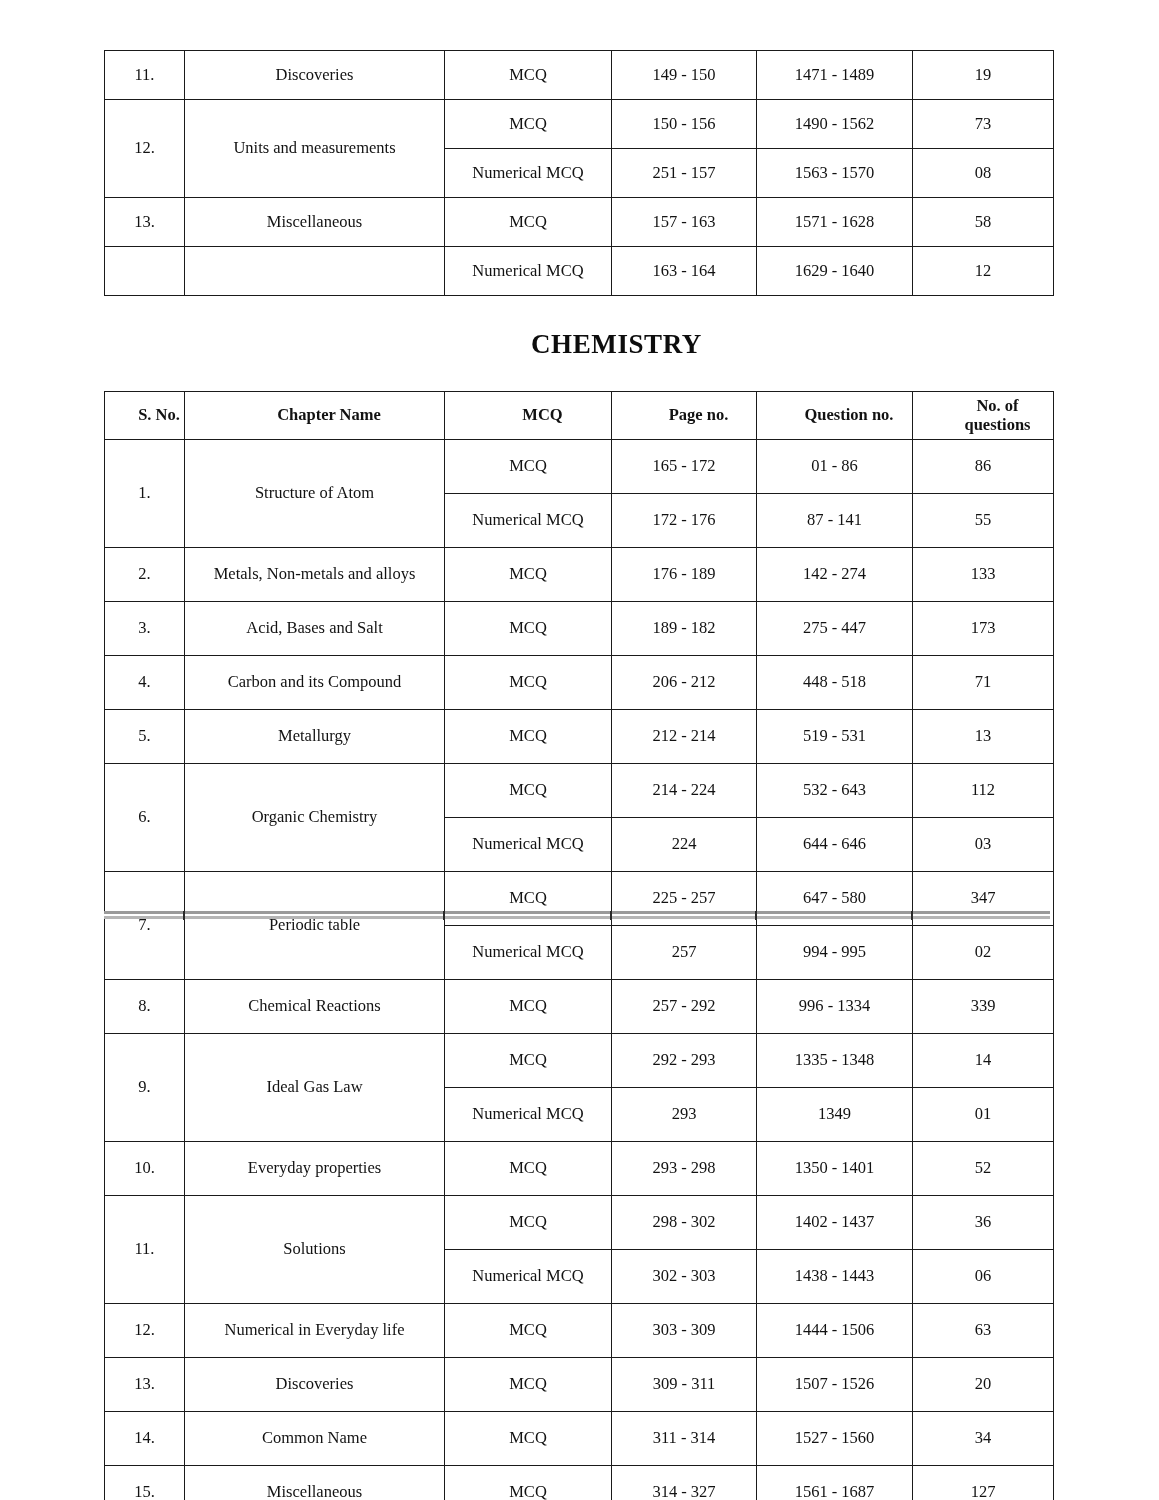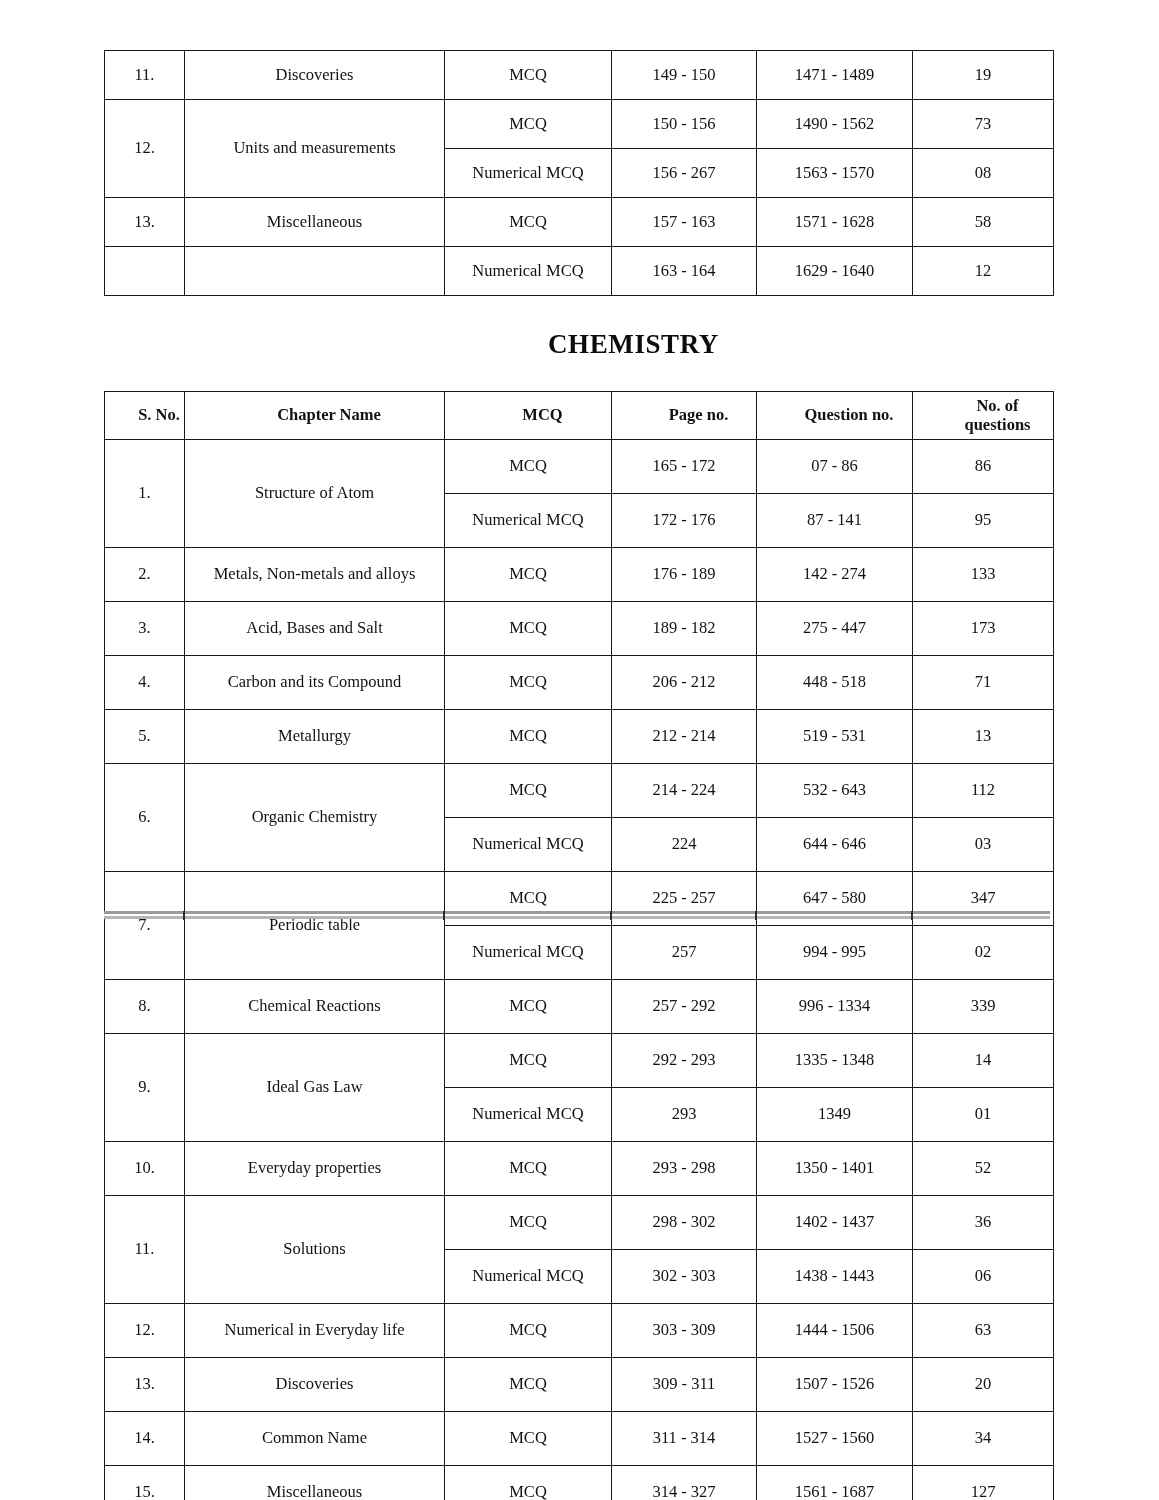--- a/index.html
+++ b/index.html
@@ -67,21 +67,21 @@
     position: absolute;
     left: 0;
     top: 329px;
     width: 1159px;
     text-align: center;
     font-size: 27px;
     font-weight: bold;
     letter-spacing: 0.6px;
     font-family: "Liberation Serif", "DejaVu Serif", serif;
   }
-  .section-title span { position: relative; left: 36px; margin-left: 36px; }
+  .section-title span { position: relative; left: 19px; margin-left: 36px; }
 
   
   #table-chemistry {
     left: 104px;
     top: 391px;
     width: 946px;
   }
   #table-chemistry th { height: 43px; padding-left: 32px; }
   #table-chemistry td { height: 49px; }
 
@@ -136,21 +136,21 @@
         <tr>
           <td class="sno" rowspan="2">12.</td>
           <td rowspan="2">Units and measurements</td>
           <td>MCQ</td>
           <td>150 - 156</td>
           <td>1490 - 1562</td>
           <td>73</td>
         </tr>
         <tr>
           <td>Numerical  MCQ</td>
-          <td>156 - 267</td>
+          <td>251 - 157</td>
           <td>1563 - 1570</td>
           <td>08</td>
         </tr>
         <tr>
           <td class="sno" rowspan="1">13.</td>
           <td rowspan="1">Miscellaneous</td>
           <td>MCQ</td>
           <td>157 - 163</td>
           <td>1571 - 1628</td>
           <td>58</td>
@@ -188,28 +188,28 @@
         <th>Question no.</th>
         <th>No. of questions</th>
       </tr>
     </thead>
     <tbody>
         <tr>
           <td class="sno" rowspan="2">1.</td>
           <td rowspan="2">Structure of Atom</td>
           <td>MCQ</td>
           <td>165 - 172</td>
-          <td>07 - 86</td>
+          <td>01 - 86</td>
           <td>86</td>
         </tr>
         <tr>
           <td>Numerical  MCQ</td>
           <td>172 -  176</td>
           <td>87 - 141</td>
-          <td>95</td>
+          <td>55</td>
         </tr>
         <tr>
           <td class="sno" rowspan="1">2.</td>
           <td rowspan="1">Metals,  Non-metals and alloys</td>
           <td>MCQ</td>
           <td>176 - 189</td>
           <td>142 - 274</td>
           <td>133</td>
         </tr>
         <tr>

